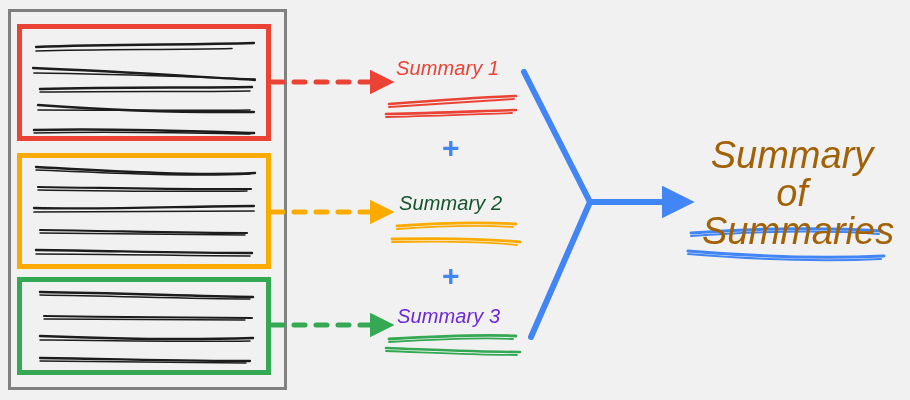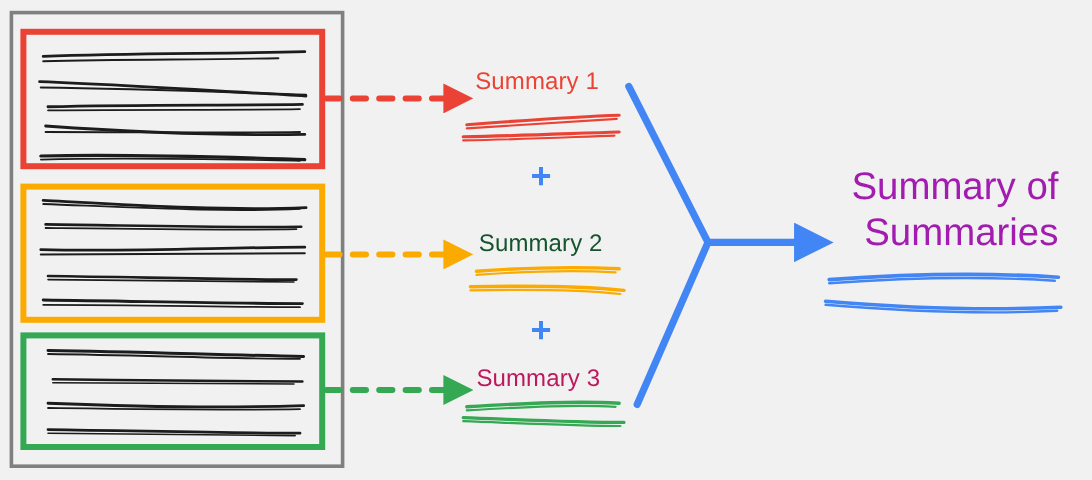--- a/index.html
+++ b/index.html
@@ -19,37 +19,38 @@
     left: 0;
     top: 0;
     width: 910px;
     height: 400px;
   }
   .label {
     position: absolute;
     font-family: "Liberation Sans", sans-serif;
     white-space: nowrap;
     user-select: none;
+    font-style: italic;
   }
   .summary-label {
     font-size: 20px;
     font-weight: 400;
     letter-spacing: 0.1px;
   }
   #label-sum1 { left: 396px; top: 57px; color: #ea4335; }
   #label-sum2 { left: 399px; top: 192px; color: #14532d; }
-  #label-sum3 { left: 397px; top: 305px; color: #be185d; }
+  #label-sum3 { left: 397px; top: 305px; color: #6d28d9; }
   #label-final {
     left: 702px;
     top: 136px;
-    color: #a21caf;
-    font-size: 32px;
+    color: #a16207;
+    font-size: 38px;
     font-weight: 400;
     line-height: 38px;
-    text-align: right;
+    text-align: center;
     width: 180px;
     white-space: normal;
   }
   .plus-sign {
     position: absolute;
     color: #4285f4;
     font-size: 30px;
     font-weight: 700;
     line-height: 1;
   }

